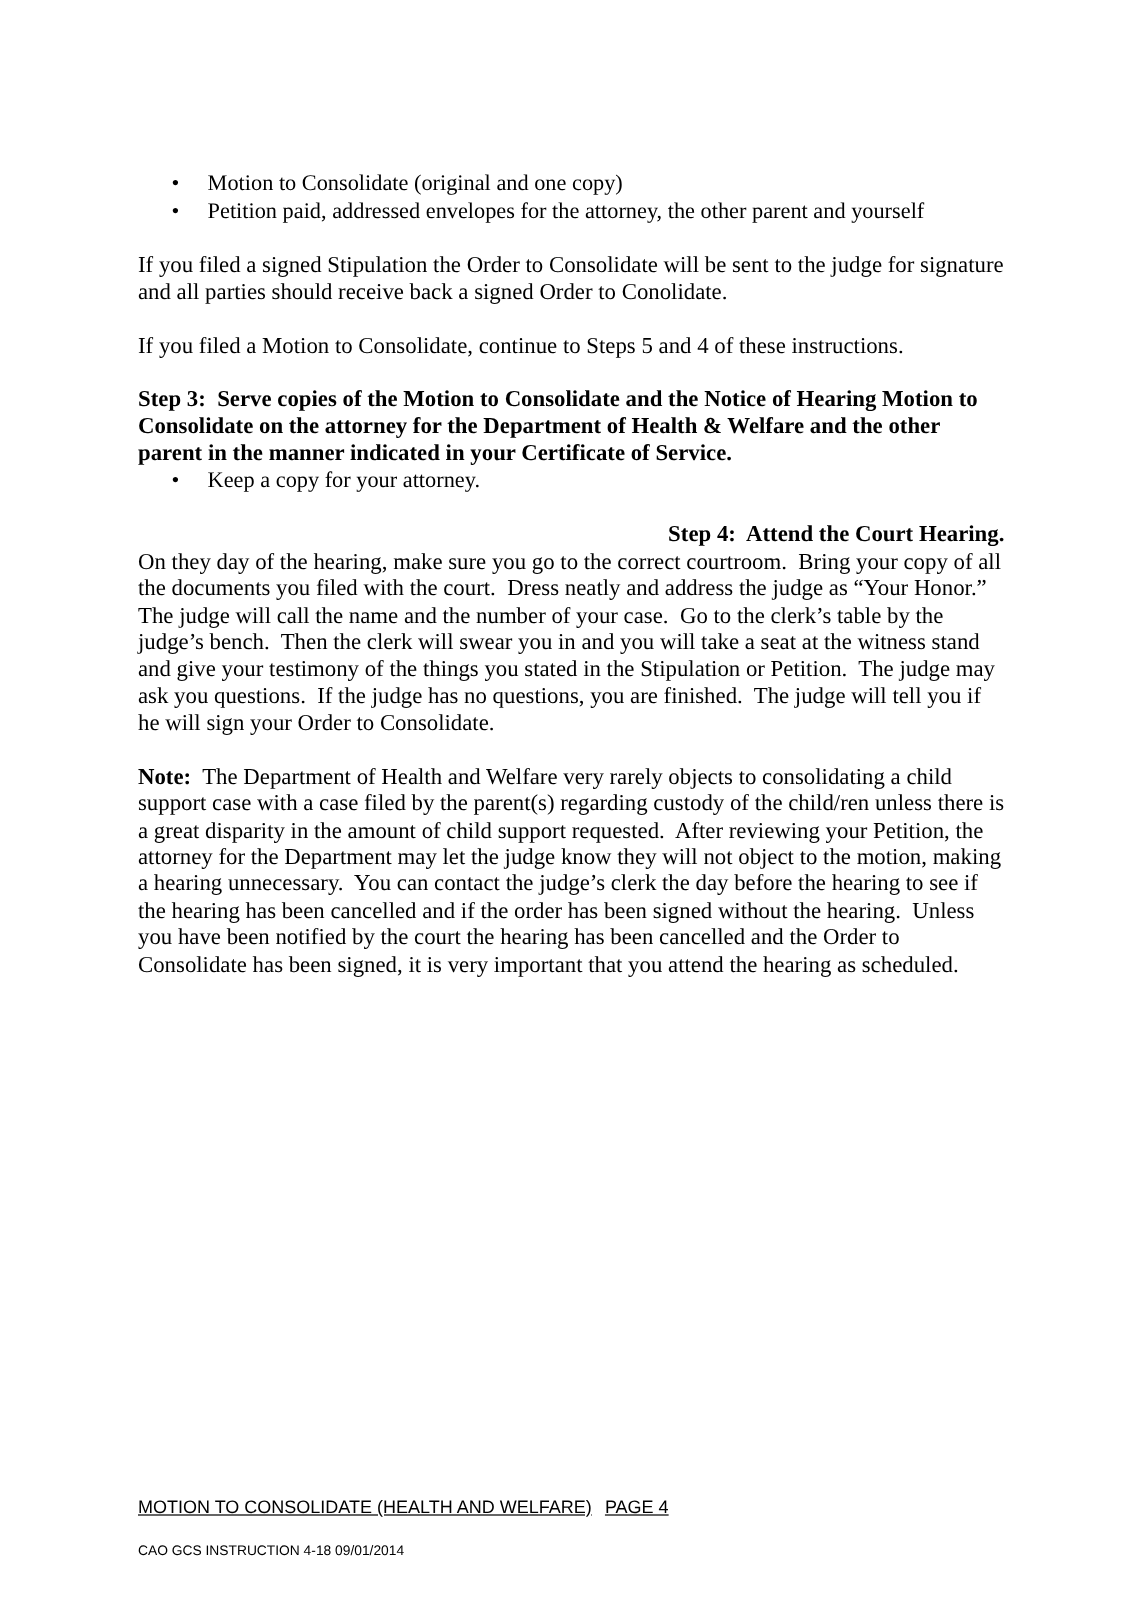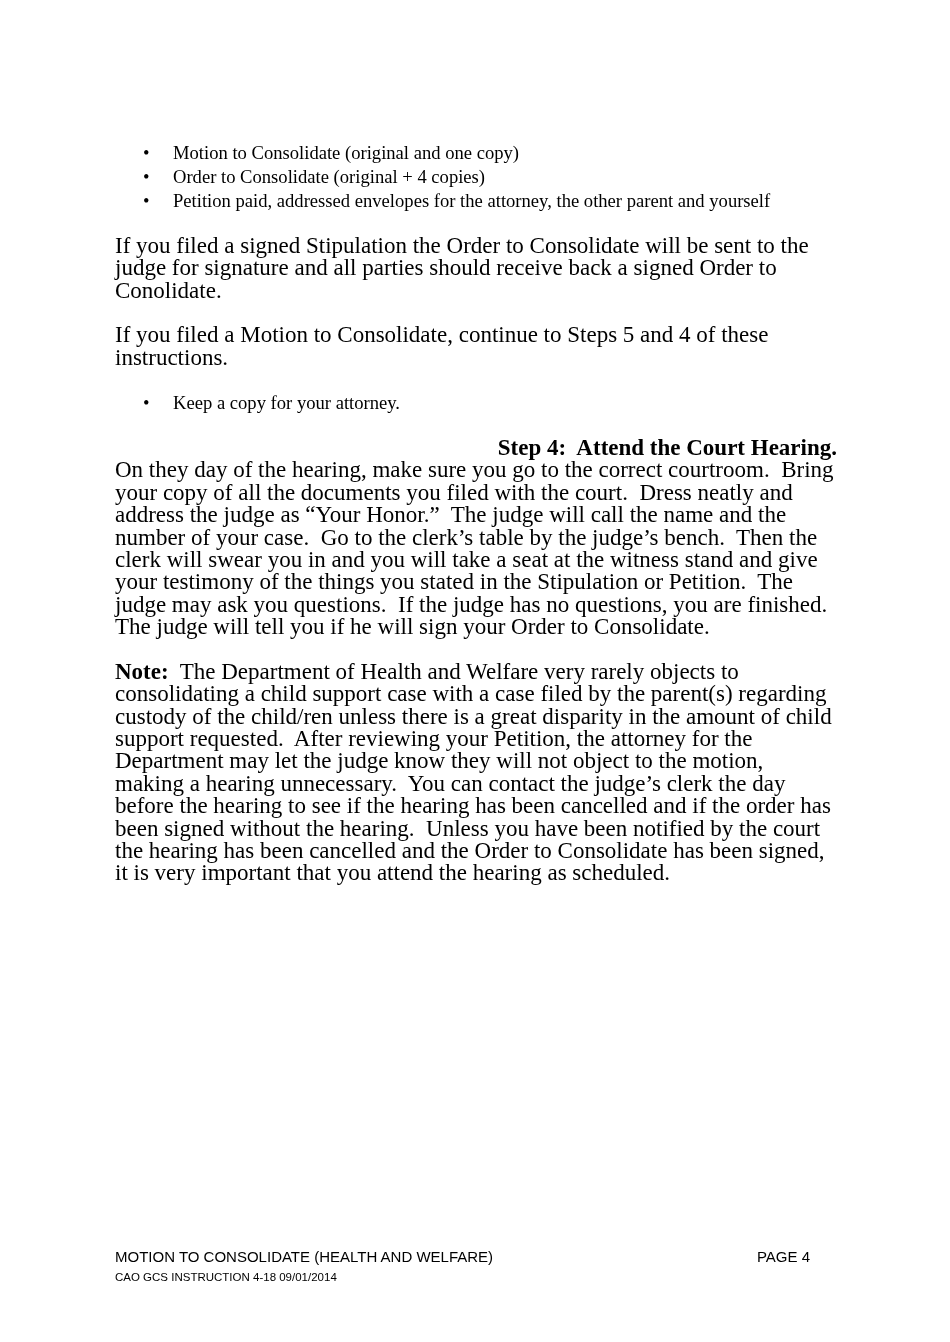--- a/index.html
+++ b/index.html
@@ -14,21 +14,21 @@
     overflow: hidden;
   }
   .content {
     position: absolute;
     left: 115px;
     top: 141px;
     width: 722px;
   }
   .para {
     margin: 0 0 22px 0;
-    font-size: 23px;
+    font-size: 19px;
     line-height: 22.4px;
     white-space: pre-wrap;
   }
   .bold { font-weight: bold; }
   .block { display: block; text-align: right; }
   ul.checklist {
     list-style: none;
     margin: 0 0 22px 0;
     padding: 0;
   }
@@ -47,48 +47,49 @@
   .no-gap { margin-bottom: 0; }
   .footer {
     position: absolute;
     left: 115px;
     right: 110px;
     top: 1248px;
     font-family: "Liberation Sans", sans-serif;
   }
   .footer-row {
     display: flex;
-    justify-content: space-between;
+    justify-content: flex-start;
     align-items: baseline;
     font-size: 15px;
     line-height: 18px;
+    text-decoration: underline;
   }
-  .footer-page { margin-right: 30px; }
+  .footer-page { margin-right: 30px; margin-left: 11px; }
   .footer-sub {
     font-size: 11.5px;
     line-height: 14px;
-    margin-top: 4px;
+    margin-top: 20px;
   }
 </style>
 </head>
 <body>
 
 <div class="page">
   <div class="content">
 
     <ul class="checklist">
       <li>Motion to Consolidate (original and one copy)</li>
-      <li>Order to Consolidate (original + 4 copies)</li>
       <li>Petition paid, addressed envelopes for the attorney, the other parent and yourself</li>
     </ul>
 
     <p class="para">If you filed a signed Stipulation the Order to Consolidate will be sent to the judge for signature and all parties should receive back a signed Order to Conolidate.</p>
 
     <p class="para">If you filed a Motion to Consolidate, continue to Steps 5 and 4 of these instructions.</p>
 
+    <p class="para bold no-gap">Step 3:  Serve copies of the Motion to Consolidate and the Notice of Hearing Motion to Consolidate on the attorney for the Department of Health &amp; Welfare and the other parent in the manner indicated in your Certificate of Service.</p>
 
     <ul class="checklist">
       <li>Keep a copy for your attorney.</li>
     </ul>
 
     <p class="para"><span class="bold block">Step 4:  Attend the Court Hearing.</span><span>On they day of the hearing, make sure you go to the correct courtroom.  Bring your copy of all the documents you filed with the court.  Dress neatly and address the judge as “Your Honor.”  The judge will call the name and the number of your case.  Go to the clerk’s table by the judge’s bench.  Then the clerk will swear you in and you will take a seat at the witness stand and give your testimony of the things you stated in the Stipulation or Petition.  The judge may ask you questions.  If the judge has no questions, you are finished.  The judge will tell you if he will sign your Order to Consolidate.</span></p>
 
     <p class="para"><span class="bold">Note:</span><span>  The Department of Health and Welfare very rarely objects to consolidating a child support case with a case filed by the parent(s) regarding custody of the child/ren unless there is a great disparity in the amount of child support requested.  After reviewing your Petition, the attorney for the Department may let the judge know they will not object to the motion, making a hearing unnecessary.  You can contact the judge’s clerk the day before the hearing to see if the hearing has been cancelled and if the order has been signed without the hearing.  Unless you have been notified by the court the hearing has been cancelled and the Order to Consolidate has been signed, it is very important that you attend the hearing as scheduled.</span></p>
 
   </div>

